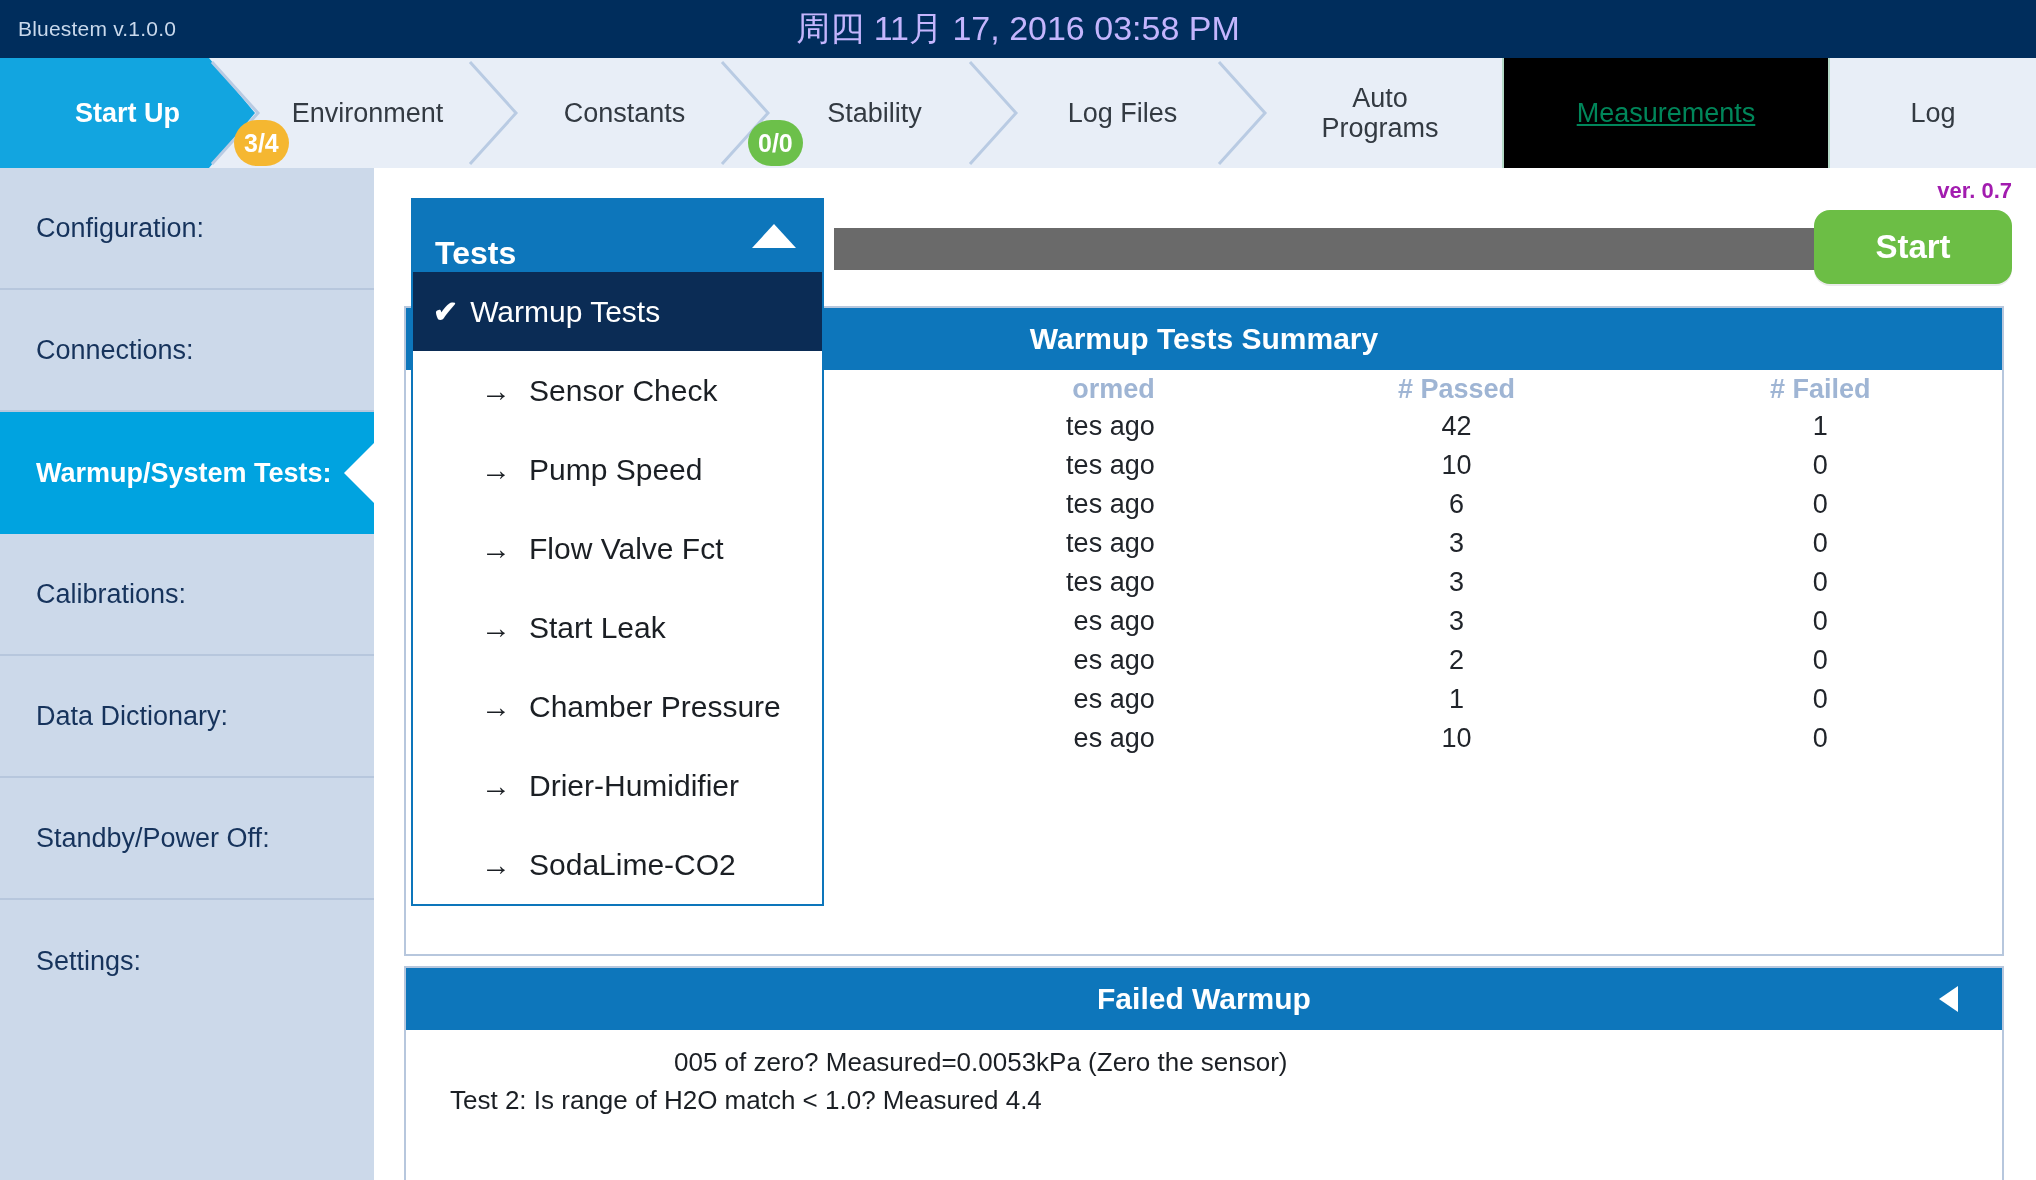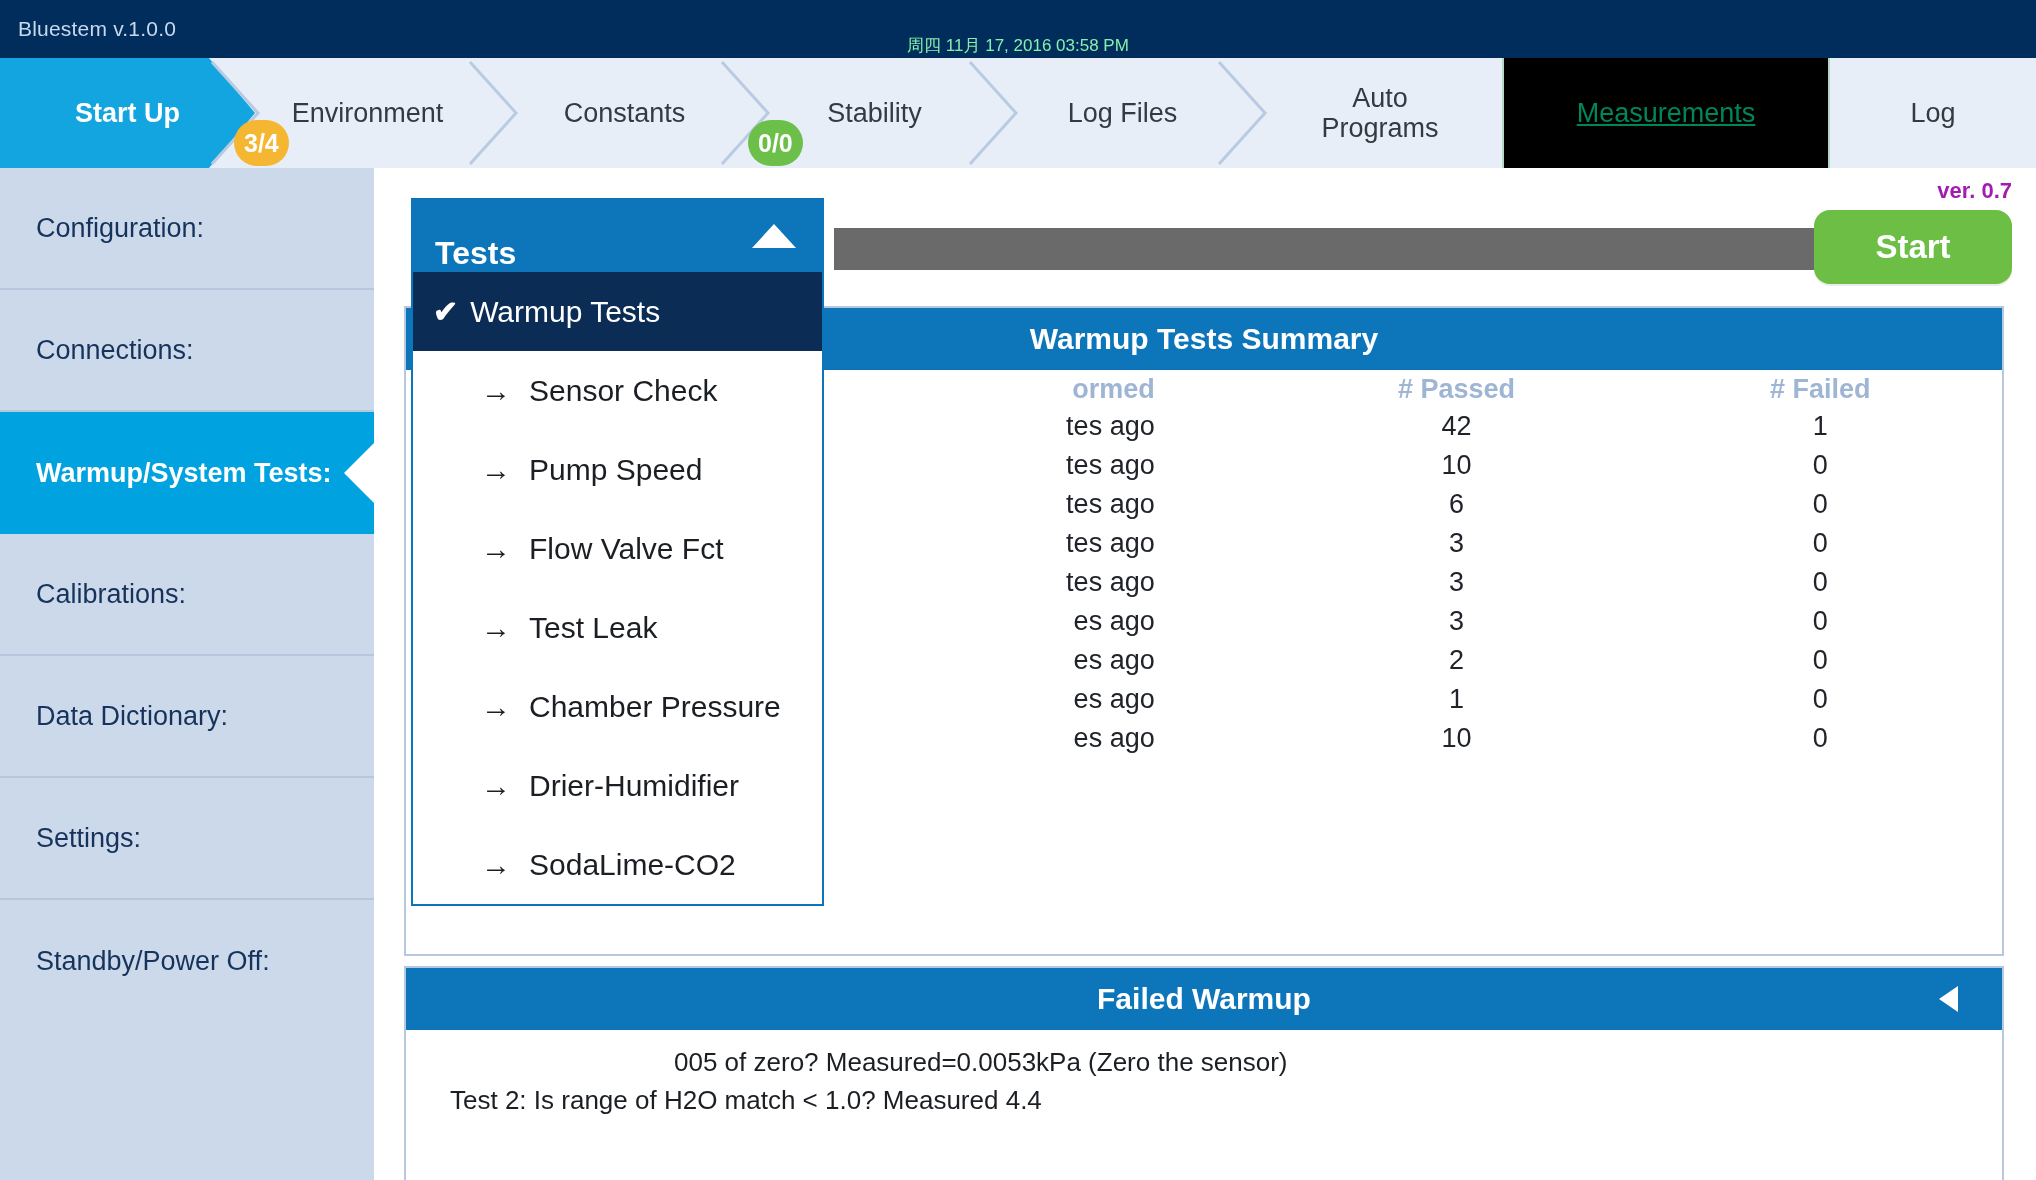--- a/index.html
+++ b/index.html
@@ -17,21 +17,21 @@
     background: #002d5c;
     color: #d7e3f2;
   }
   .titlebar .app-version {
     position: absolute; left: 18px; top: 50%; transform: translateY(-50%);
     font-size: 21px; color: #c9d9ec; letter-spacing: .2px;
   }
   .titlebar .datetime {
     position: absolute; left: 50%; top: 50%;
     transform: translate(-50%, -50%);
-    font-size: 17px; color: #86efac; white-space: nowrap; margin-top: 16px;
+    font-size: 34px; color: #c4b5fd; white-space: nowrap;
   }
 
   
   .tabstrip {
     position: absolute; top: 58px; left: 0;
     width: 2036px; height: 134px;
     background: #e8eef7;
   }
   .tab {
     position: absolute; top: 0; height: 110px;
@@ -300,24 +300,24 @@
     <span>Warmup/System Tests:</span>
     <span class="notch"></span>
   </div>
   <div class="side-item">
     <span>Calibrations:</span>
   </div>
   <div class="side-item">
     <span>Data Dictionary:</span>
   </div>
   <div class="side-item">
+    <span>Standby/Power Off:</span>
+  </div>
+  <div class="side-item">
     <span>Settings:</span>
-  </div>
-  <div class="side-item">
-    <span>Standby/Power Off:</span>
   </div>
 </div>
 
 <div class="main">
 
   <div class="ver-label">ver. 0.7</div>
 
   <div class="progress-row">
     <div class="progressbar"></div>
     <div class="start-btn">Start</div>
@@ -423,21 +423,21 @@
   <div class="dd-item">
     <span class="arrow">→</span>
     <span>Pump Speed</span>
   </div>
   <div class="dd-item">
     <span class="arrow">→</span>
     <span>Flow Valve Fct</span>
   </div>
   <div class="dd-item">
     <span class="arrow">→</span>
-    <span>Test Leak</span>
+    <span>Start Leak</span>
   </div>
   <div class="dd-item">
     <span class="arrow">→</span>
     <span>Chamber Pressure</span>
   </div>
   <div class="dd-item">
     <span class="arrow">→</span>
     <span>Drier-Humidifier</span>
   </div>
   <div class="dd-item">

